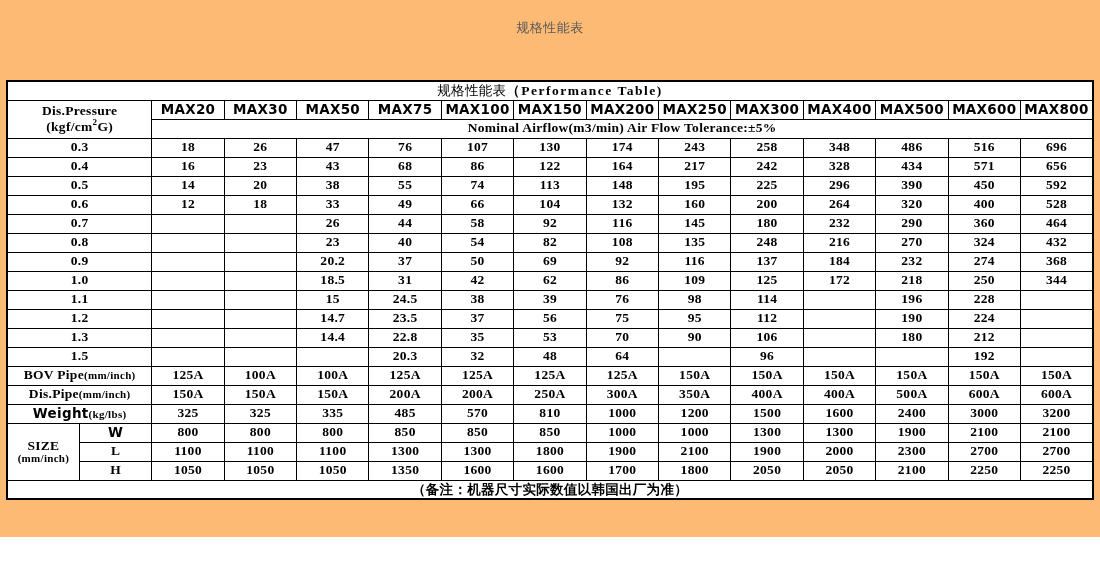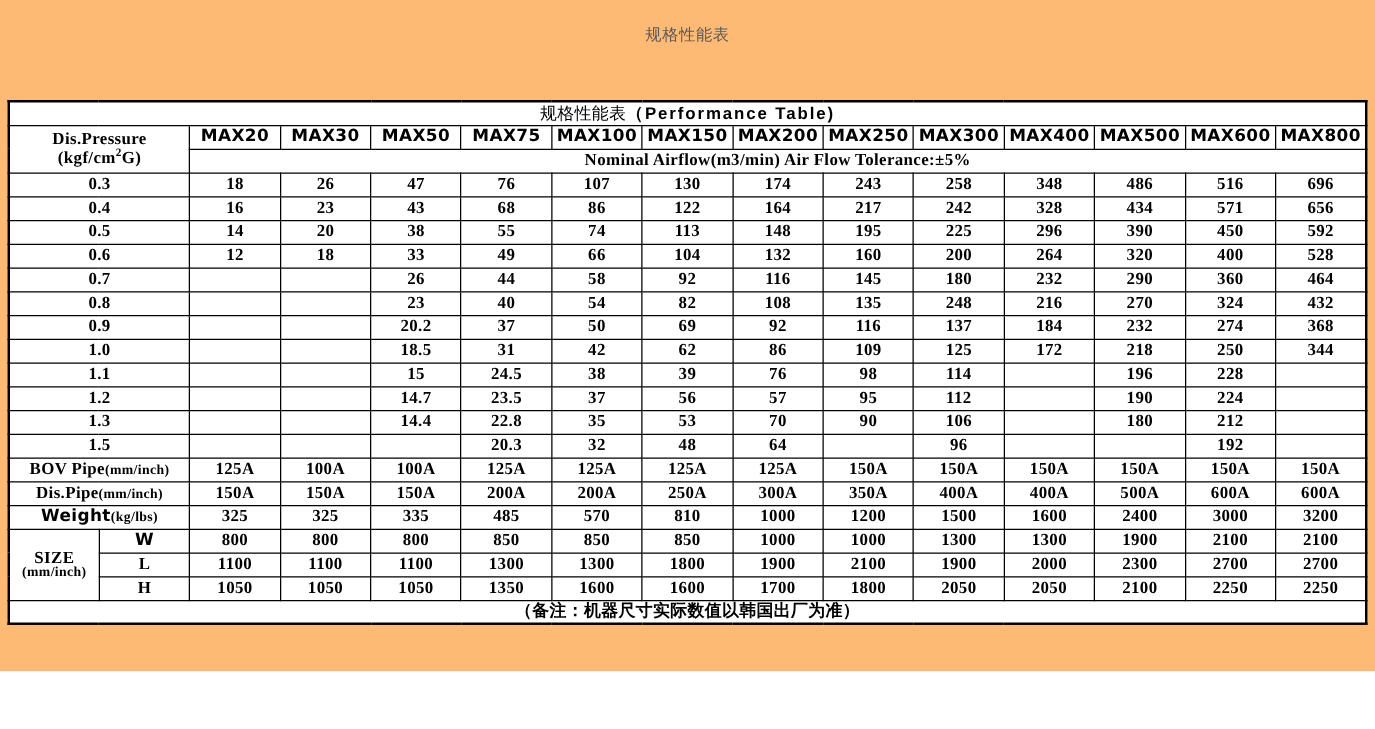--- a/index.html
+++ b/index.html
@@ -54,21 +54,21 @@
     border: 2px solid #000;
   }
   .title-cell {
     height: 42px;
     font-size: 27px;
     font-weight: normal;
     letter-spacing: 1px;
     border-bottom: 1px solid #000 !important;
   }
   .title-cell .cn { font-family: "DejaVu Sans", "Liberation Sans", sans-serif; font-weight: normal; }
-  .title-cell .en { font-family: Liberation Sans, sans-serif; letter-spacing: 1.5px; }
+  .title-cell .en { font-family: Liberation Serif, serif; letter-spacing: 1.5px; }
 
   .pressure-head {
     height: 40px;
     font-size: 14px;
     line-height: 1.45;
     font-weight: bold;
   }
   .pressure-head sup { font-size: 9px; vertical-align: super; }
   .model-head { font-size: 14px; height: 21px; margin-top: 13px; }
   .tofu { font-family: "DejaVu Sans", sans-serif; }
@@ -292,21 +292,21 @@
           <td></td>
         </tr>
         <tr class="data-row">
           <td class="press-col" colspan="2">1.2</td>
           <td></td>
           <td></td>
           <td>14.7</td>
           <td>23.5</td>
           <td>37</td>
           <td>56</td>
-          <td>57</td>
+          <td>75</td>
           <td>95</td>
           <td>112</td>
           <td></td>
           <td>190</td>
           <td>224</td>
           <td></td>
         </tr>
         <tr class="data-row">
           <td class="press-col" colspan="2">1.3</td>
           <td></td>

